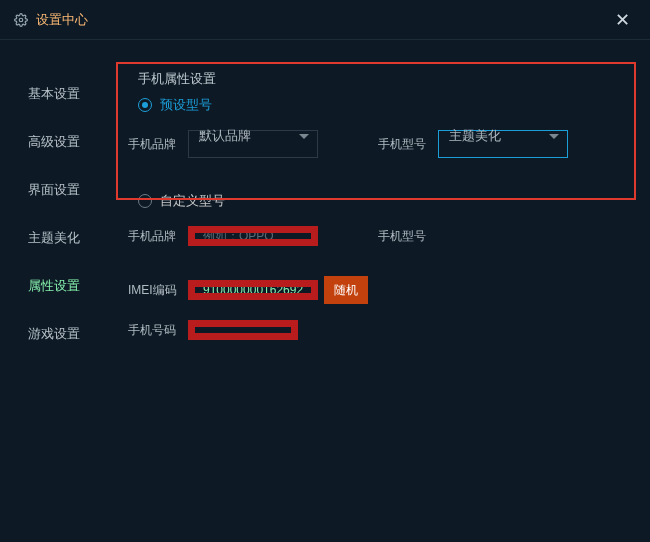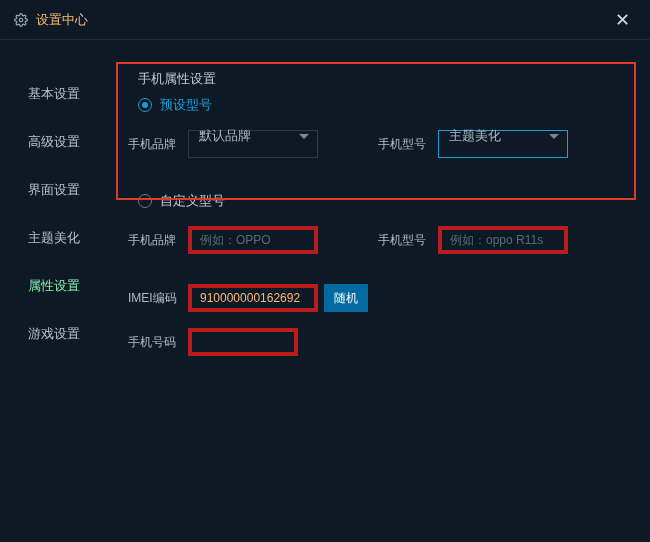--- a/index.html
+++ b/index.html
@@ -136,35 +136,35 @@
   }
   .chev {
     width: 0; height: 0;
     border-left: 5px solid transparent;
     border-right: 5px solid transparent;
     border-top: 5px solid #7a8790;
   }
   .gap { width: 60px; }
   .textinput {
     width: 130px;
-    height: 28px;
-    border: 4px solid #b91c1c;
+    height: 20px;
+    border: 7px solid #b91c1c;
     background: transparent;
-    color: #fdba74;
+    color: #86efac;
     padding: 0 8px;
     font-size: 12px;
     font-family: inherit;
     outline: none;
   }
   .textinput::placeholder { color: #5a6a75; }
   .textinput.small { width: 110px; }
   .btn {
     height: 28px;
     padding: 0 10px;
-    background: #0369a1;
+    background: #c2410c;
     color: #fff;
     border: none;
     margin-left: 6px;
     cursor: pointer;
     font-size: 12px;
     font-family: inherit;
   }
   .custom-section { margin-top: 34px; }
 </style>
 </head>
@@ -228,21 +228,20 @@
       </div>
 
       <div class="form-row">
         <div class="field-group">
           <span class="flabel">手机品牌</span>
           <input class="textinput" placeholder="例如：OPPO" style="">
         </div>
         <div class="gap"></div>
         <div class="field-group">
           <span class="flabel">手机型号</span>
-          <input class="textinput" placeholder="例如：oppo R11s" style="">
         </div>
       </div>
 
       <div style="height:14px"></div>
 
       <div class="form-row">
         <div class="field-group">
           <span class="flabel">IMEI编码</span>
           <input class="textinput" value="910000000162692" style="">
           <button class="btn">随机</button>

